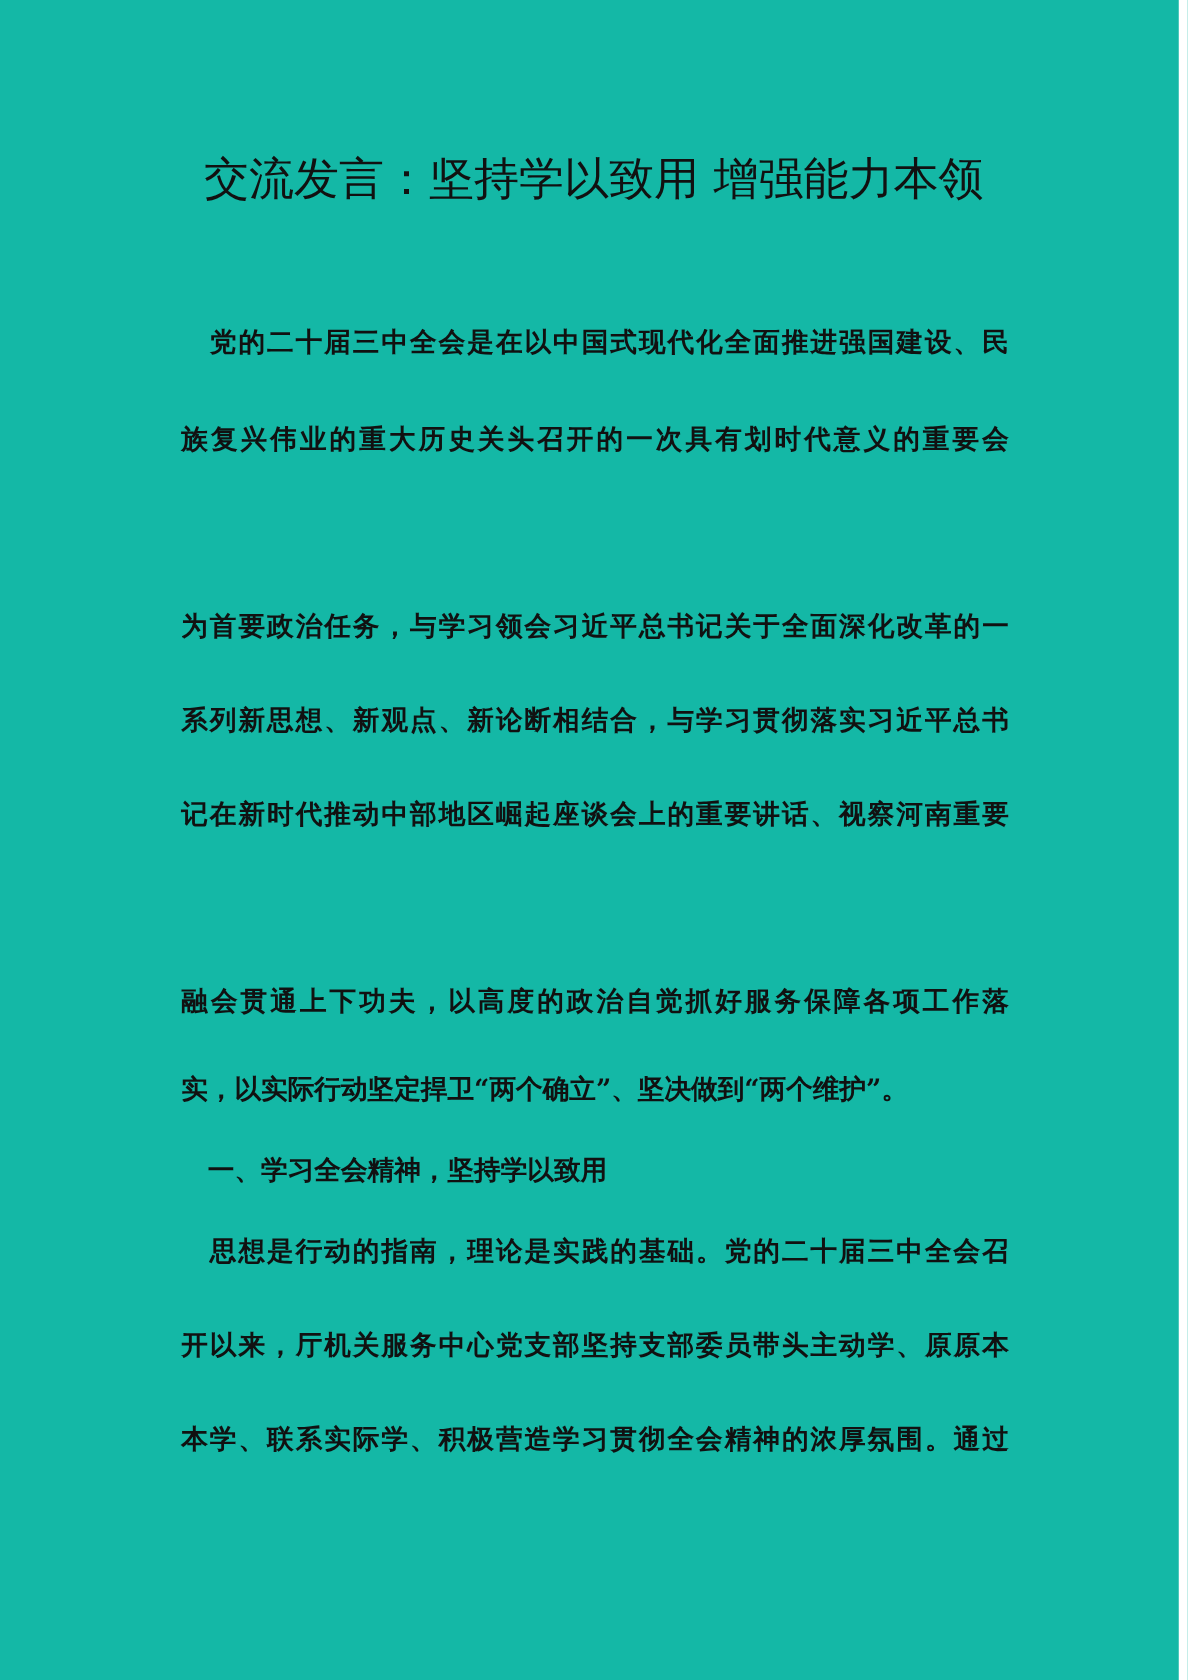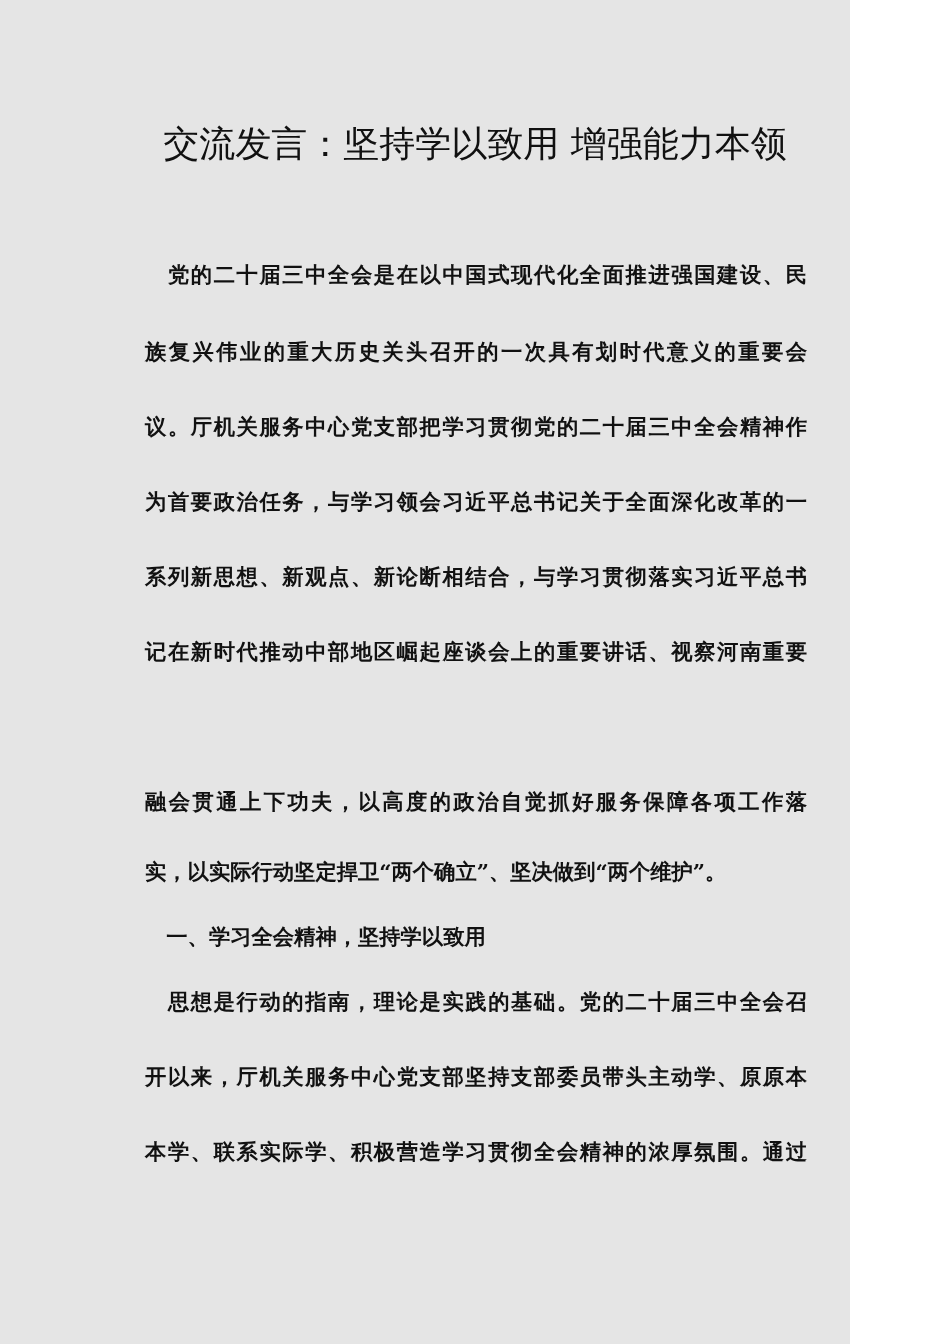--- a/index.html
+++ b/index.html
@@ -1,33 +1,32 @@
 <!DOCTYPE html>
 <html><head>
 <meta charset="utf-8">
 <style>
   html, body { margin: 0; padding: 0; background: #ffffff; }
   body { width: 950px; height: 1344px; position: relative; overflow: hidden;
          font-family: "DejaVu Serif", "Liberation Serif", serif; color: #111; }
-  .page { position: absolute; left: 0; top: 0; width: 850px; height: 1344px; background: #e5e5e5; }
+  .page { position: absolute; left: 0; top: 0; width: 943px; height: 1344px; background: #14b8a6; }
   .title { position: absolute; top: 120px; left: 0; width: 950px; text-align: center;
            font-size: 36px; line-height: 48px; letter-spacing: 0px; color: #111; }
   .line { position: absolute; left: 145px; width: 662px; font-size: 21.3px; line-height: 30px;
           white-space: nowrap; letter-spacing: 0px; color: #111; text-align: justify; text-align-last: justify; font-weight: bold; }
   .line.last { text-align-last: left; }
 </style>
 </head>
 <body>
 
 <div class="page">
   <div class="title">交流发言：坚持学以致用 增强能力本领</div>
 
   <div class="line" style="top:260px">　党的二十届三中全会是在以中国式现代化全面推进强国建设、民</div>
   <div class="line" style="top:337px">族复兴伟业的重大历史关头召开的一次具有划时代意义的重要会</div>
-  <div class="line" style="top:412px">议。厅机关服务中心党支部把学习贯彻党的二十届三中全会精神作</div>
   <div class="line" style="top:562px">系列新思想、新观点、新论断相结合，与学习贯彻落实习近平总书</div>
   <div class="line" style="top:487px">为首要政治任务，与学习领会习近平总书记关于全面深化改革的一</div>
   <div class="line" style="top:637px">记在新时代推动中部地区崛起座谈会上的重要讲话、视察河南重要</div>
   <div class="line" style="top:787px">融会贯通上下功夫，以高度的政治自觉抓好服务保障各项工作落</div>
   <div class="line last" style="top:857px">实，以实际行动坚定捍卫“两个确立”、坚决做到“两个维护”。</div>
 
   <div class="line last" style="top:922px">　一、学习全会精神，坚持学以致用</div>
 
   <div class="line" style="top:987px">　思想是行动的指南，理论是实践的基础。党的二十届三中全会召</div>
   <div class="line" style="top:1062px">开以来，厅机关服务中心党支部坚持支部委员带头主动学、原原本</div>

